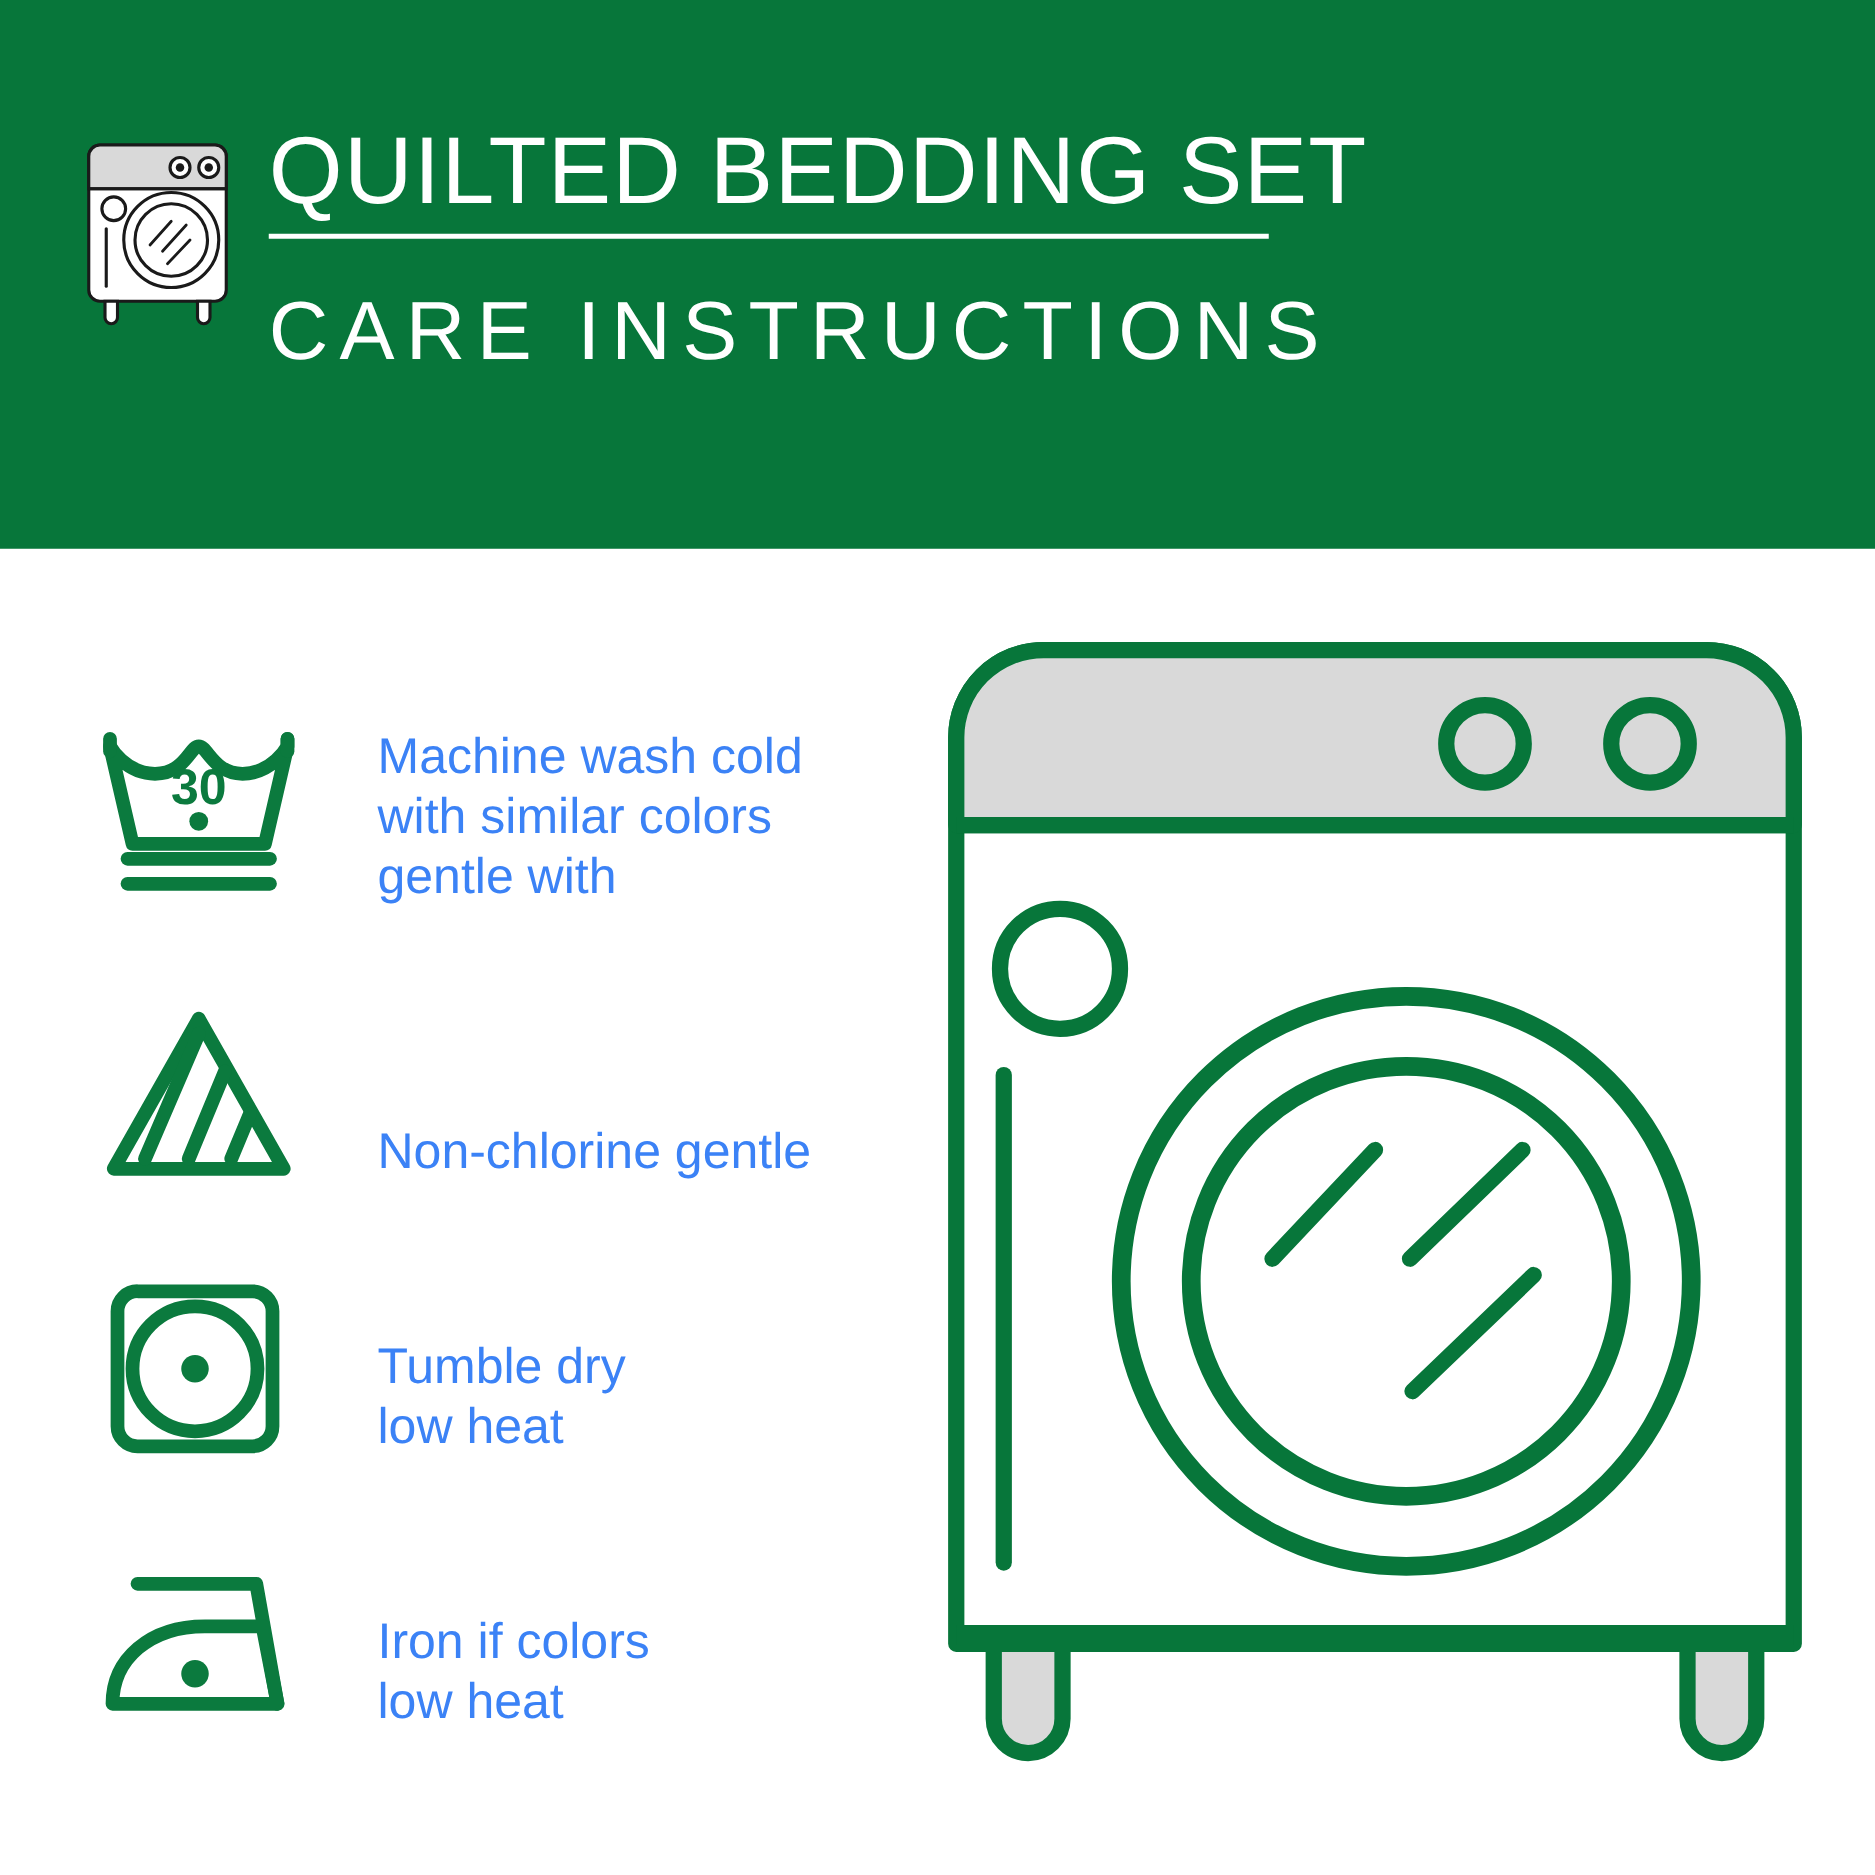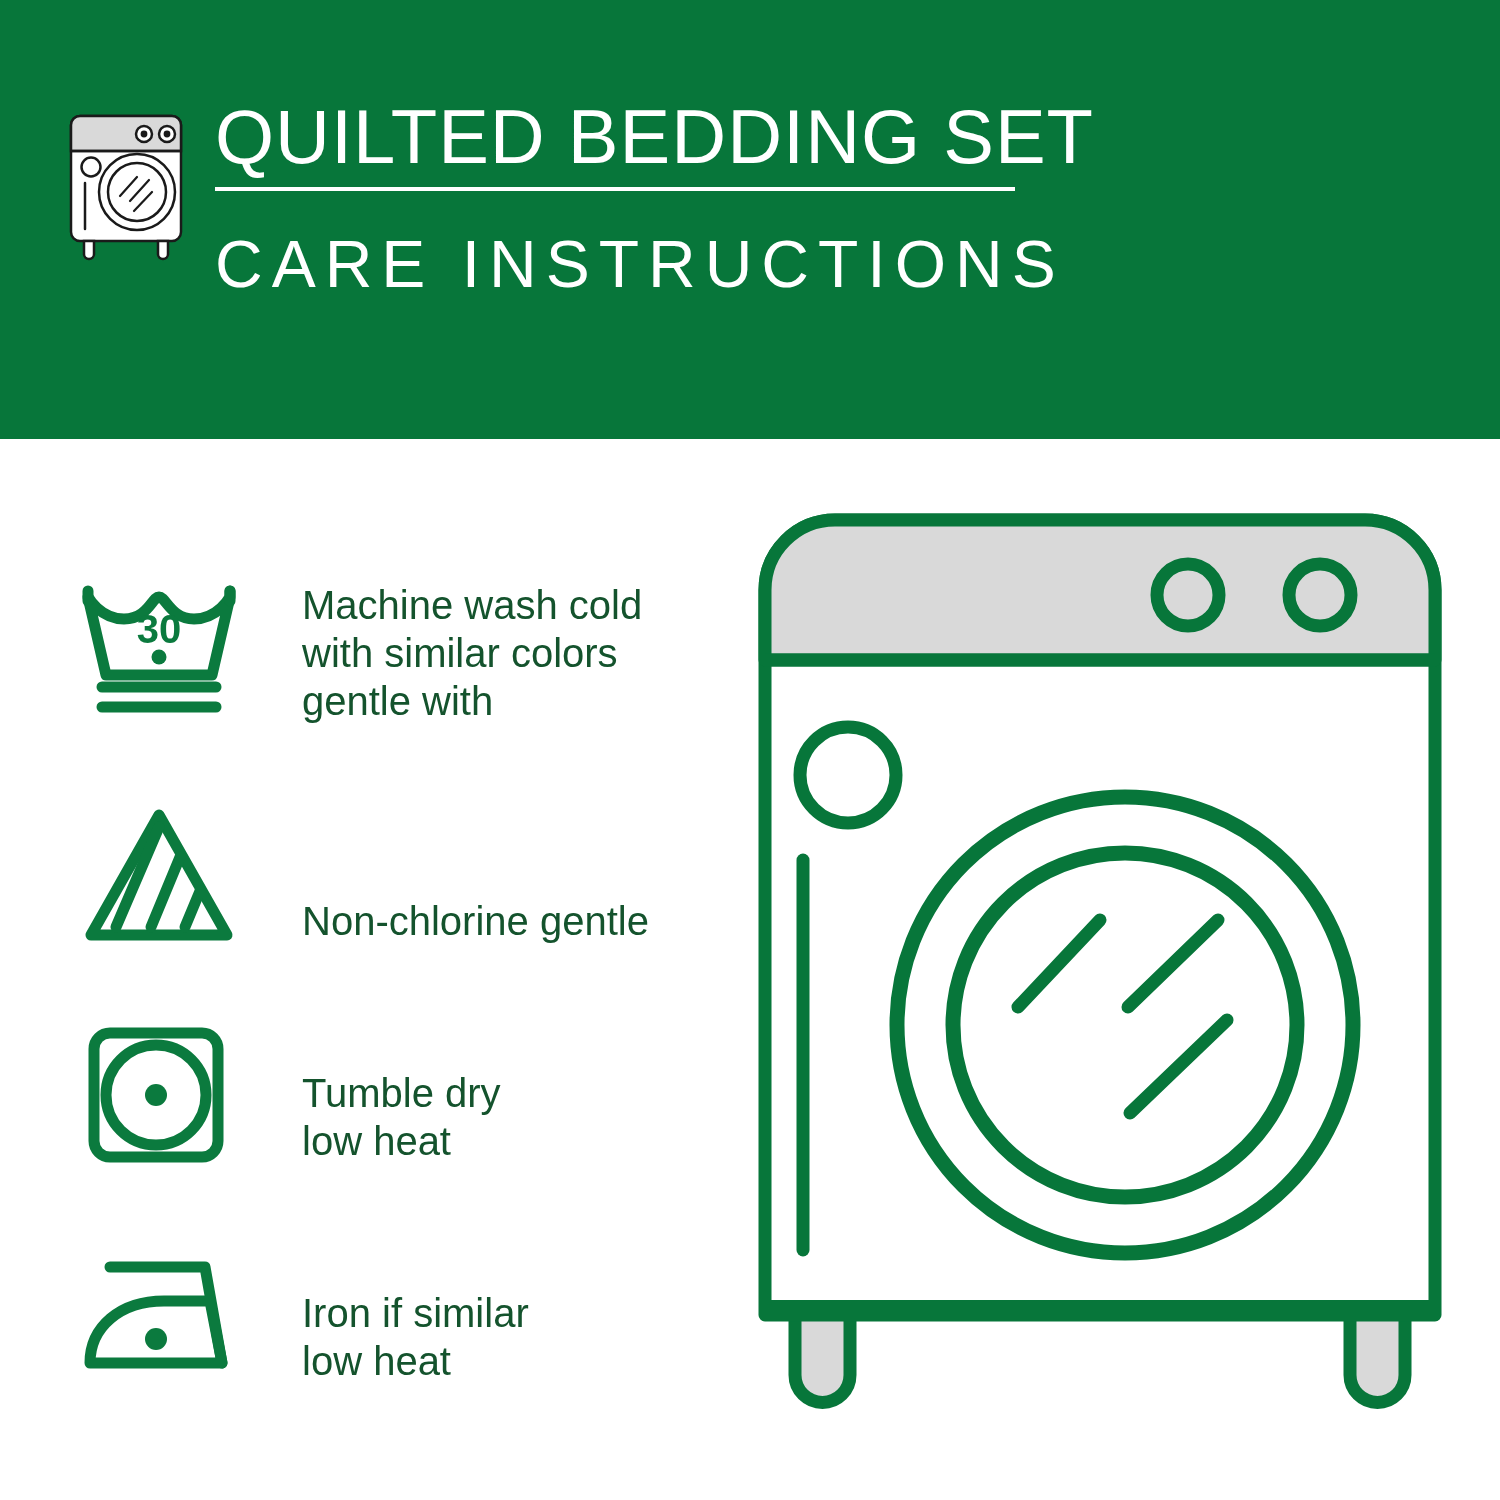--- a/index.html
+++ b/index.html
@@ -94,21 +94,21 @@
     flex: 0 0 175px;
     display: flex;
     align-items: center;
     justify-content: flex-start;
   }
 
   .instruction-text {
     font-family: "Liberation Sans", sans-serif;
     font-size: 40px;
     line-height: 48px;
-    color: #14532d;
+    color: #3b82f6;
     font-weight: 400;
     padding-left: 55px;
   }
 
   .instruction-text .line { display: block; white-space: nowrap; }
 
   
   #machine-illustration {
     position: absolute;
     left: 740px;
@@ -221,21 +221,21 @@
         <svg viewBox="0 0 175 150" width="175" height="150" aria-hidden="true">
 
           <path d="M38 32 L133 32 L150 128" fill="none" stroke="#0b7a3e" stroke-width="11" stroke-linecap="round" stroke-linejoin="round"></path>
 
           <path d="M18 128 C18 92 48 66 92 66 L138 66 L150 128 Z" fill="none" stroke="#0b7a3e" stroke-width="11" stroke-linejoin="round" stroke-linecap="round"></path>
 
           <circle cx="84" cy="104" r="11" fill="#0b7a3e"></circle>
         </svg>
       </div>
       <div class="instruction-text">
-        <span class="line">Iron if similar</span>
+        <span class="line">Iron if colors</span>
         <span class="line">low heat</span>
       </div>
     </div>
 
   </div>
 
   <div id="machine-illustration">
     <svg viewBox="0 0 720 930" width="720" height="930" aria-hidden="true">
 
       <g>

